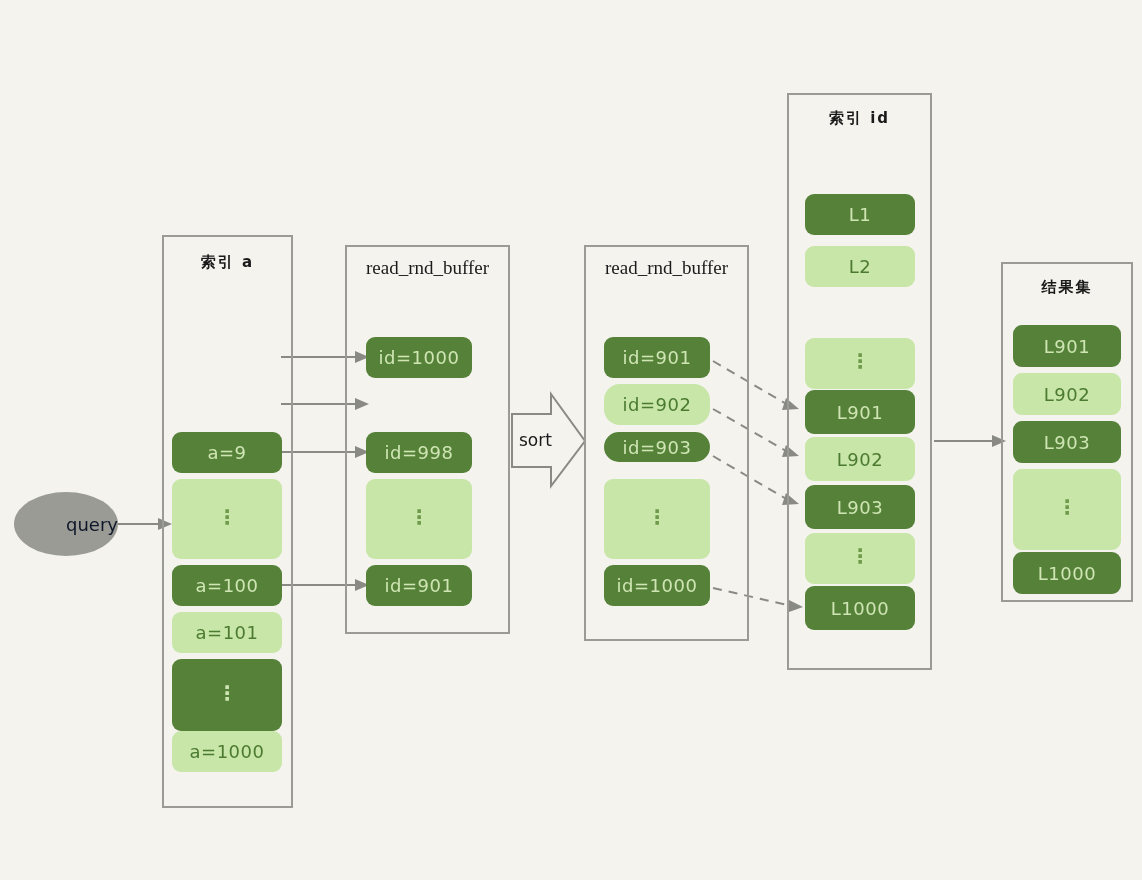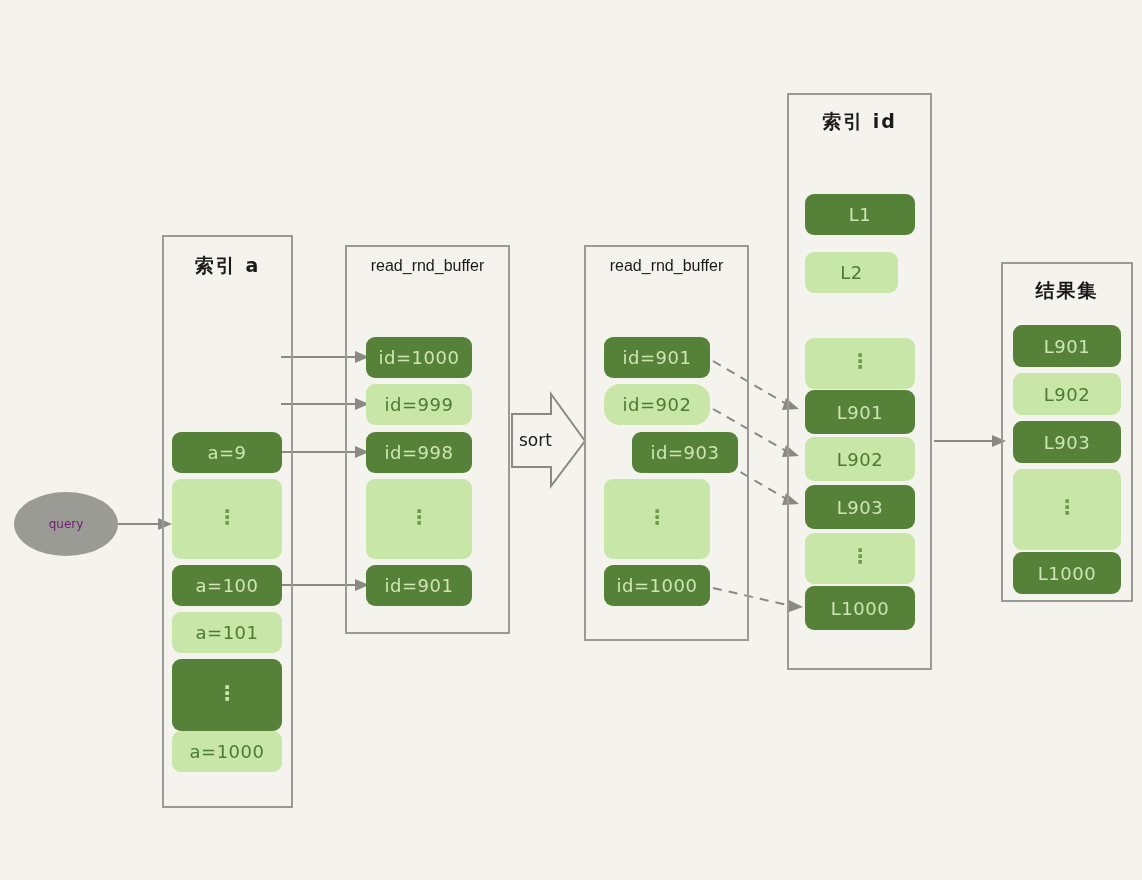--- a/index.html
+++ b/index.html
@@ -25,26 +25,26 @@
     position: absolute;
     left: 0;
     right: 0;
     text-align: center;
     color: #1a1a1a;
     white-space: nowrap;
   }
   .title-cn {
     font-family: "DejaVu Sans", sans-serif;
     font-weight: bold;
+    font-size: 15px;
+    letter-spacing: 2px;
+  }
+  .title-mono {
+    font-family: Liberation Serif, serif;
     font-size: 19px;
-    letter-spacing: 2px;
-  }
-  .title-mono {
-    font-family: Liberation Sans, sans-serif;
-    font-size: 16px;
   }
   .cell {
     position: absolute;
     border-radius: 9px;
     display: flex;
     align-items: center;
     justify-content: center;
     box-sizing: border-box;
     font-family: "DejaVu Sans", sans-serif;
     font-size: 18px;
@@ -68,23 +68,23 @@
   }
   .cell.dark .dots { color: #cfe6b4; }
   .cell.light .dots { color: #6f9a4c; }
 
   .ellipse {
     position: absolute;
     background: #9b9b96;
     border-radius: 50%;
     display: flex;
     align-items: center;
-    justify-content: center;
-    color: #701a75;
-    font-size: 12px;
+    justify-content: flex-end;
+    color: #0f172a;
+    font-size: 18px;
     font-family: "DejaVu Sans", sans-serif;
   }
   .sort-label {
     position: absolute;
     font-size: 17px;
     color: #1a1a1a;
     font-family: "DejaVu Sans", sans-serif;
   }
   svg.overlay {
     position: absolute;
@@ -198,59 +198,56 @@
   <div class="cell light" style="left:172px; top:731px; width:110px; height:41px;">
       <span>a=1000</span>
     </div>
 
   <div class="panel" style="left:345px; top:245px; width:165px; height:389px;">
     <div class="panel-title title-mono" style="top:10px;">read_rnd_buffer</div>
   </div>
   <div class="cell dark" style="left:366px; top:337px; width:106px; height:41px;">
       <span>id=1000</span>
     </div>
-  <div class="cell light" style="left:366px; top:384px; width:106px; height:41px;">
-      <span>id=999</span>
-    </div>
   <div class="cell dark" style="left:366px; top:432px; width:106px; height:41px;">
       <span>id=998</span>
     </div>
   <div class="cell light" style="left:366px; top:479px; width:106px; height:80px;">
       <span class="dots">⋮</span>
     </div>
   <div class="cell dark" style="left:366px; top:565px; width:106px; height:41px;">
       <span>id=901</span>
     </div>
 
   <div class="panel" style="left:584px; top:245px; width:165px; height:396px;">
     <div class="panel-title title-mono" style="top:10px;">read_rnd_buffer</div>
   </div>
   <div class="cell dark" style="left:604px; top:337px; width:106px; height:41px;">
       <span>id=901</span>
     </div>
   <div class="cell light" style="left:604px; top:384px; width:106px; height:41px;border-radius:16px;">
       <span>id=902</span>
     </div>
-  <div class="cell dark" style="left:632px; top:432px; width:106px; height:41px;">
+  <div class="cell dark" style="left:604px; top:432px; width:106px; height:30px;border-radius:18px;">
       <span>id=903</span>
     </div>
   <div class="cell light" style="left:604px; top:479px; width:106px; height:80px;">
       <span class="dots">⋮</span>
     </div>
   <div class="cell dark" style="left:604px; top:565px; width:106px; height:41px;">
       <span>id=1000</span>
     </div>
 
   <div class="panel" style="left:787px; top:93px; width:145px; height:577px;">
     <div class="panel-title title-cn" style="top:14px;">索引 id</div>
   </div>
   <div class="cell dark" style="left:805px; top:194px; width:110px; height:41px;">
       <span>L1</span>
     </div>
-  <div class="cell light" style="left:805px; top:252px; width:93px; height:41px;align-items:center;">
+  <div class="cell light" style="left:805px; top:246px; width:110px; height:41px;align-items:center;">
       <span>L2</span>
     </div>
   <div class="cell light" style="left:805px; top:338px; width:110px; height:51px;">
       <span class="dots">⋮</span>
     </div>
   <div class="cell dark" style="left:805px; top:390px; width:110px; height:44px;">
       <span>L901</span>
     </div>
   <div class="cell light" style="left:805px; top:437px; width:110px; height:44px;">
       <span>L902</span>

